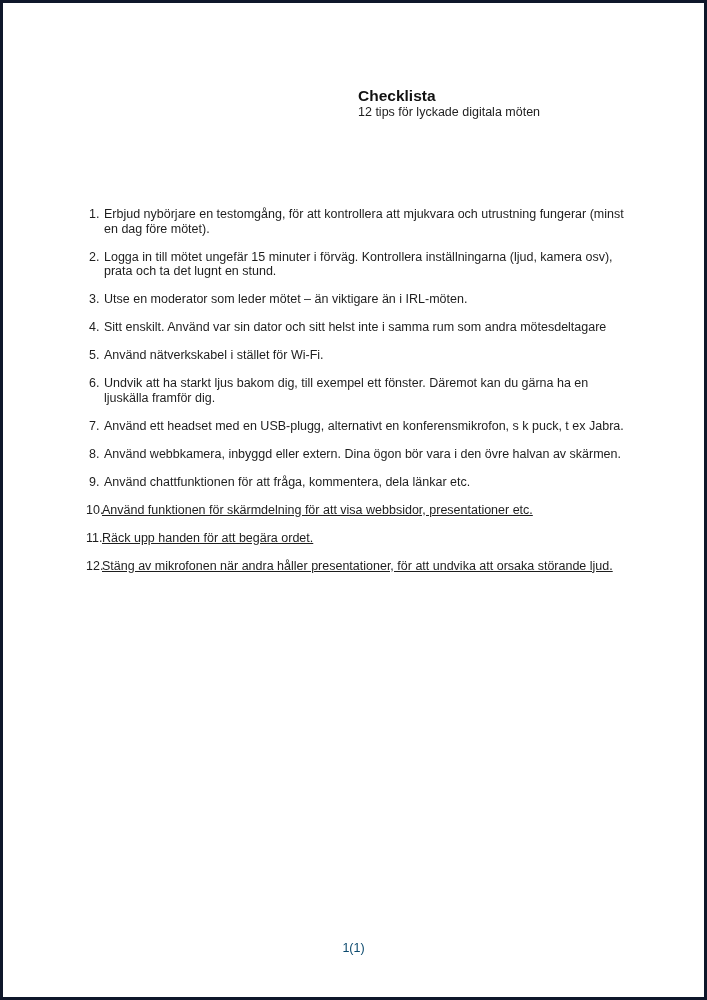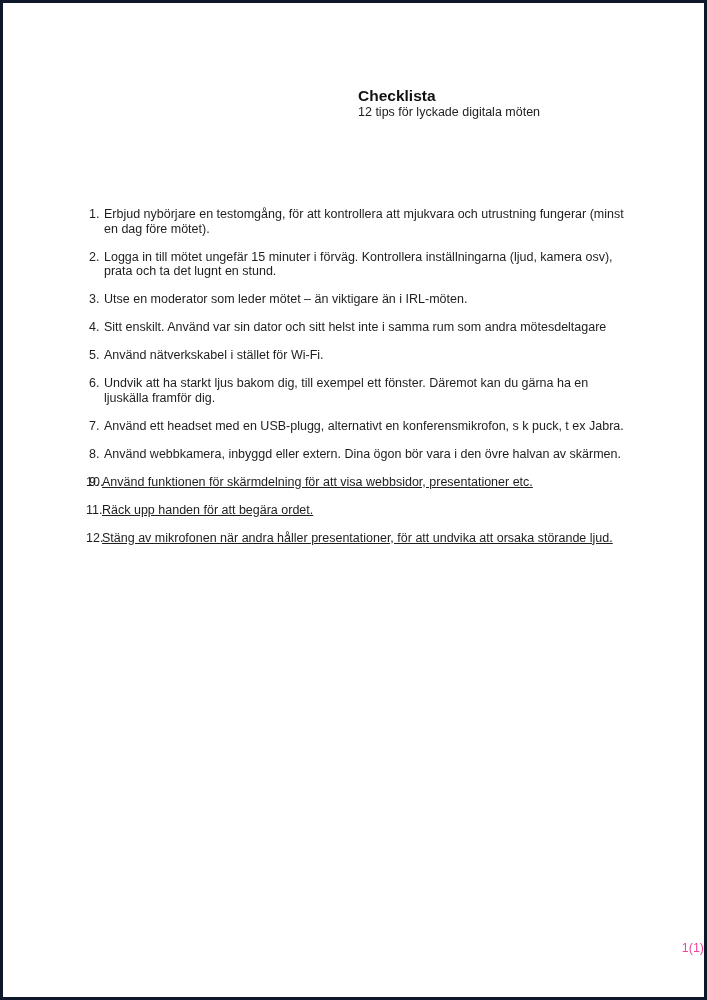--- a/index.html
+++ b/index.html
@@ -61,24 +61,24 @@
     text-decoration: underline;
   }
   .item.two-digit .num {
     left: -3px;
   }
   .footer {
     position: absolute;
     left: 0;
     top: 938px;
     width: 100%;
-    text-align: right;
+    text-align: center;
     font-size: 12.5px;
     line-height: 15px;
-    color: #ec4899;
+    color: #0c4a6e;
   }
 </style>
 </head>
 <body>
 
 <div class="page">
 
   <div class="title-block">
     <h1 class="doc-title">Checklista</h1>
     <div class="doc-subtitle">12 tips för lyckade digitala möten</div>
@@ -112,20 +112,21 @@
     <div class="item">
       <span class="num">7.</span>
       <span>Använd ett headset med en USB-plugg, alternativt en konferensmikrofon, s k puck, t ex Jabra.</span>
     </div>
     <div class="item">
       <span class="num">8.</span>
       <span>Använd webbkamera, inbyggd eller extern. Dina ögon bör vara i den övre halvan av skärmen.</span>
     </div>
     <div class="item">
       <span class="num">9.</span>
+      <span>Använd chattfunktionen för att fråga, kommentera, dela länkar etc.</span>
     </div>
     <div class="item two-digit">
       <span class="num">10.</span>
       <span>Använd funktionen för skärmdelning för att visa webbsidor, presentationer etc.</span>
     </div>
     <div class="item two-digit">
       <span class="num">11.</span>
       <span>Räck upp handen för att begära ordet.</span>
     </div>
     <div class="item two-digit">

